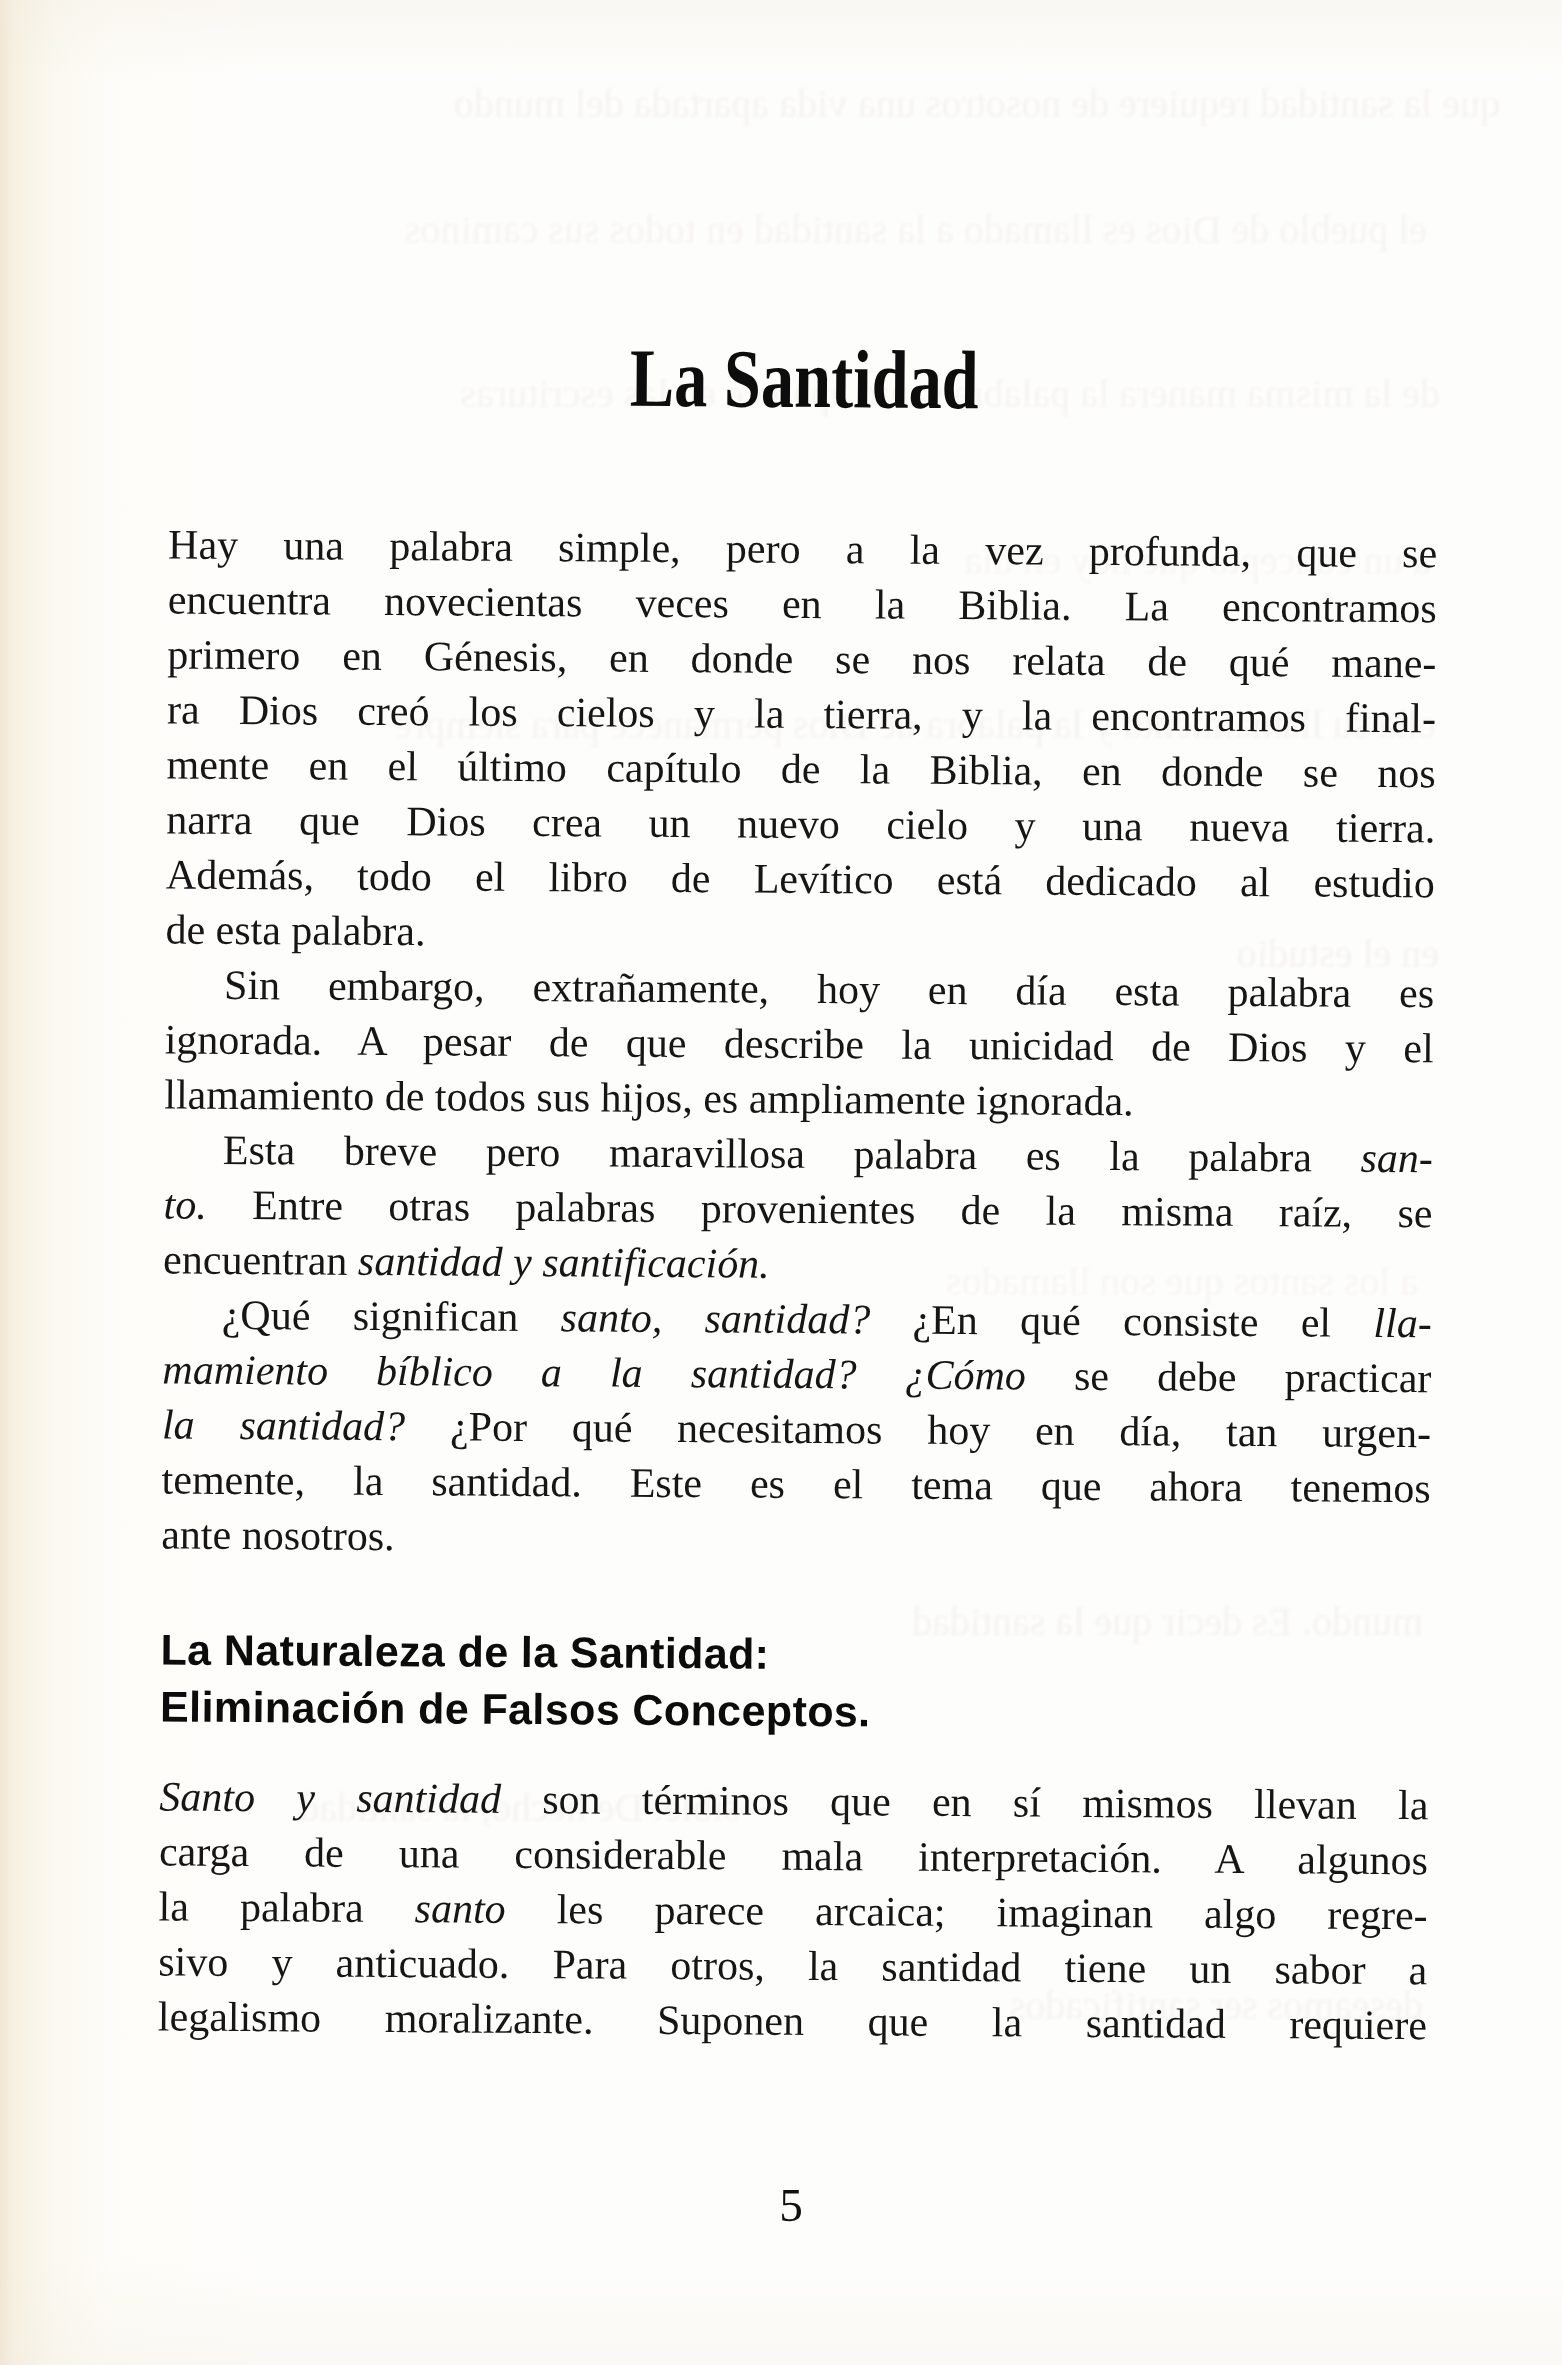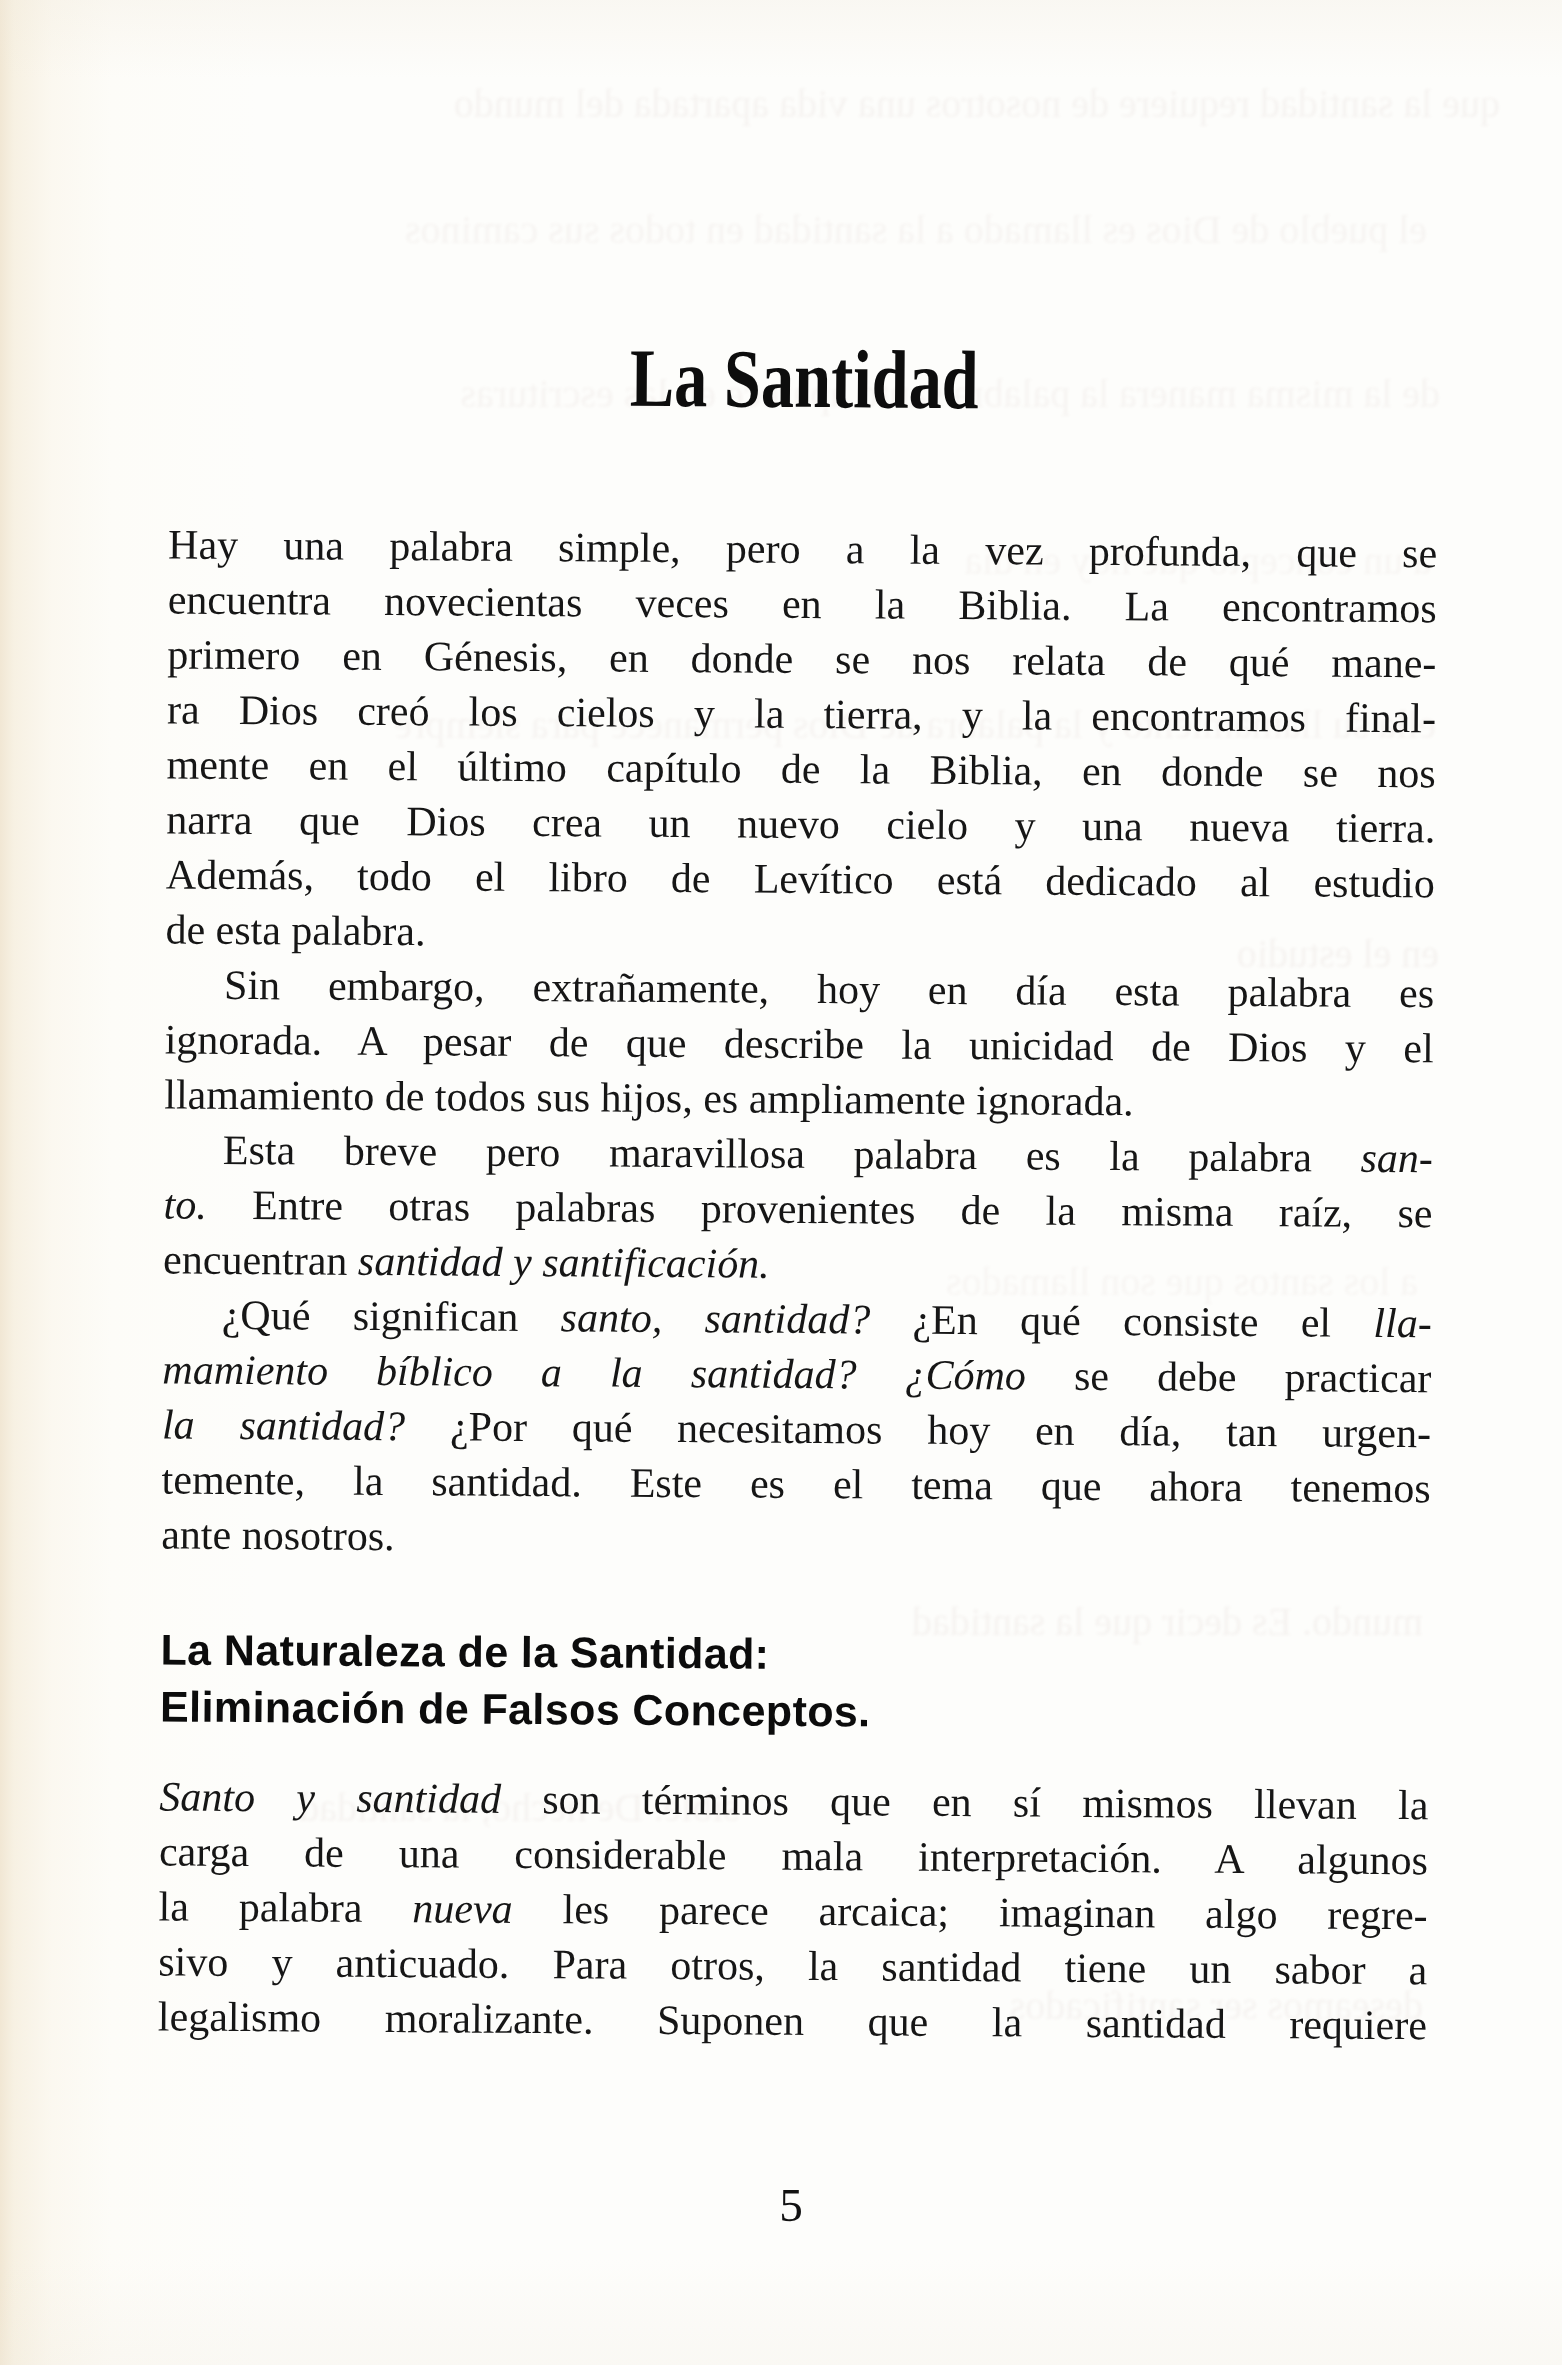--- a/index.html
+++ b/index.html
@@ -115,21 +115,21 @@
 
   <div class="heading">
     <div>La Naturaleza de la Santidad:</div>
     <div>Eliminación de Falsos Conceptos.</div>
   </div>
 
   <div class="body-text-lower">
       <div class="para">
         <div class="line"><span class="it">Santo y santidad</span><span> son términos que en sí mismos llevan la</span></div>
         <div class="line"><span>carga de una considerable mala interpretación. A algunos</span></div>
-        <div class="line"><span>la palabra </span><span class="it">nueva</span><span> les parece arcaica; imaginan algo regre-</span></div>
+        <div class="line"><span>la palabra </span><span class="it">santo</span><span> les parece arcaica; imaginan algo regre-</span></div>
         <div class="line"><span>sivo y anticuado. Para otros, la santidad tiene un sabor a</span></div>
         <div class="line"><span>legalismo moralizante. Suponen que la santidad requiere</span></div>
       </div>
     </div>
 
   <div class="pagenum">5</div>
 </div>
 
 
 </body></html>

